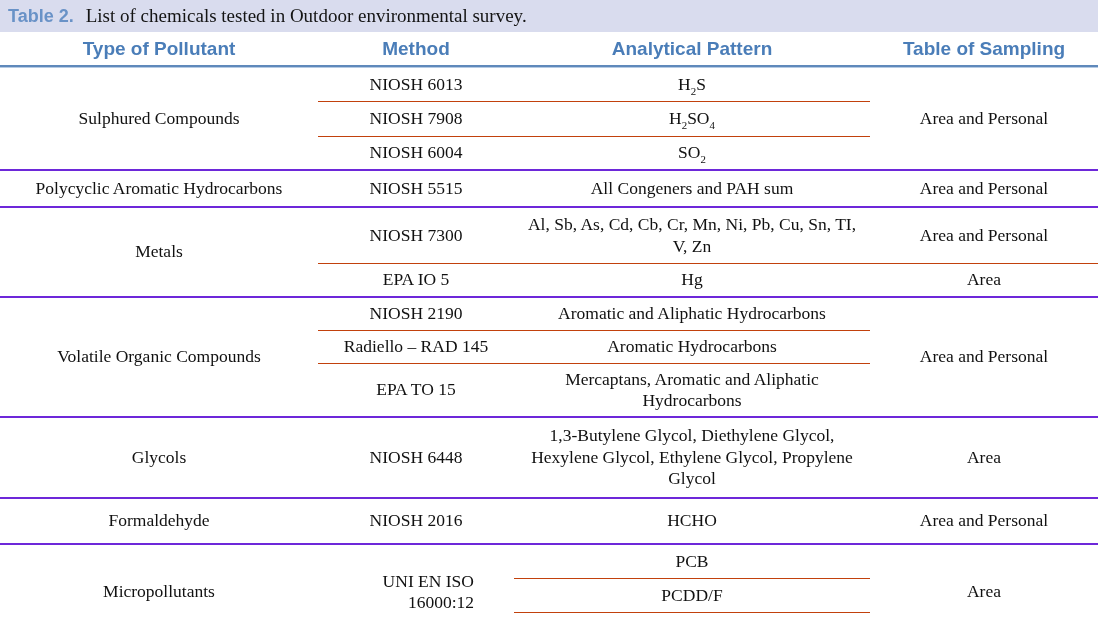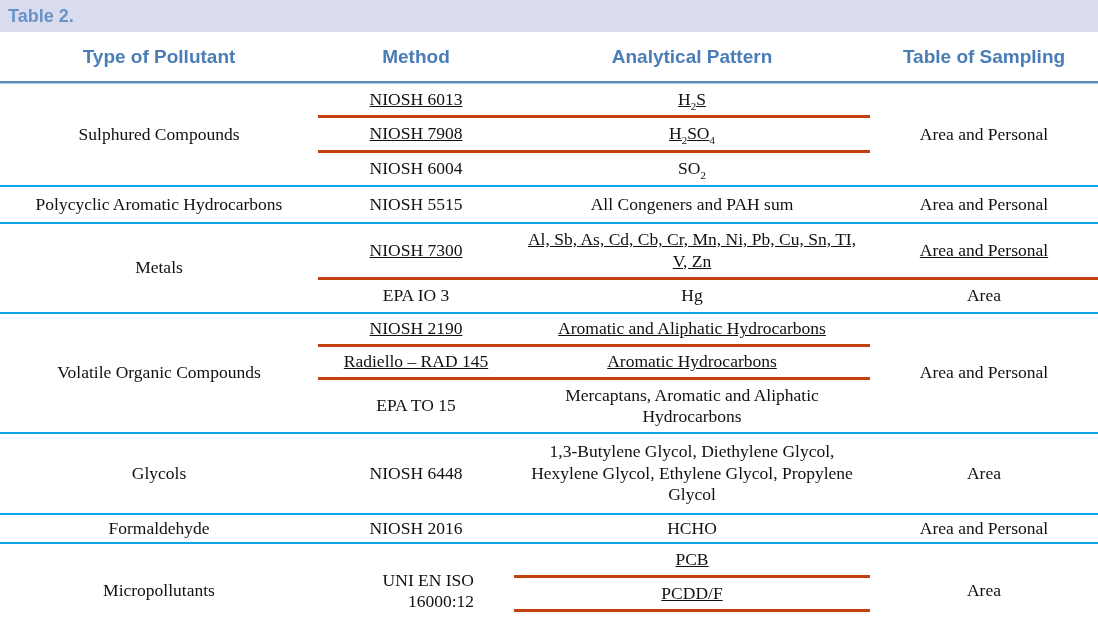--- a/index.html
+++ b/index.html
@@ -33,43 +33,44 @@
     box-shadow: 0 1px 0 #b9bfc9;
   }
   col.c1 { width: 318px; }
   col.c2 { width: 196px; }
   col.c3 { width: 356px; }
   col.c4 { width: 228px; }
   th {
     font-family: "Liberation Sans", sans-serif;
     font-weight: bold; font-size: 19px; color: #4a7db8;
     text-align: center; vertical-align: middle;
-    height: 33px; padding: 8px 4px;
+    height: 33px; padding: 0 4px;
     border-bottom: 2px solid #5f89bb;
   }
   td {
     text-align: center; vertical-align: middle;
     padding: 1px 6px; line-height: 1.22;
   }
   tr.first-body td { border-top: 1px solid #b6cbe4; }
-  td.sub-b  { border-bottom: 3px solid #c2410c; text-decoration: underline; }
-  td.grp-b  { border-bottom: 2px solid #0ea5e9; }
+  td.sub-b  { border-bottom: 1px solid #c2410c; }
+  td.grp-b  { border-bottom: 2px solid #6d28d9; }
   td.end-b  { border-bottom: 2px solid #5f89bb; }
   sub { font-size: 0.62em; line-height: 0; }
   .wrap-narrow { display: inline-block; max-width: 116px; text-align: right; }
   
   tr.h35 { height: 35px; } tr.h34 { height: 34px; } tr.h25 { height: 37px; }
   tr.h56 { height: 56px; } tr.h33 { height: 33px; } tr.h54 { height: 54px; }
-  tr.h81 { height: 81px; } tr.h29 { height: 29px; } tr.h28 { height: 28px; }
+  tr.h81 { height: 81px; } tr.h29 { height: 46px; } tr.h28 { height: 28px; }
 </style>
 </head>
 <body>
 
 <div class="caption-bar">
   <span class="caption-label">Table 2.</span>
+  <span class="caption-text">List of chemicals tested in Outdoor environmental survey.</span>
 </div>
 
 <table class="chem">
   <colgroup>
     <col class="c1">
       <col class="c2">
       <col class="c3">
       <col class="c4">
   </colgroup>
   <thead>
@@ -104,21 +105,21 @@
       <td class="grp-b">Area and Personal</td>
     </tr>
 
     <tr class="h56">
       <td rowspan="2" class="grp-b">Metals</td>
       <td class="sub-b">NIOSH 7300</td>
       <td class="sub-b">Al, Sb, As, Cd, Cb, Cr, Mn, Ni, Pb, Cu, Sn, TI, V, Zn</td>
       <td class="sub-b">Area and Personal</td>
     </tr>
     <tr class="h34">
-      <td class="grp-b">EPA IO 3</td>
+      <td class="grp-b">EPA IO 5</td>
       <td class="grp-b">Hg</td>
       <td class="grp-b">Area</td>
     </tr>
 
     <tr class="h33">
       <td rowspan="3" class="grp-b">Volatile Organic Compounds</td>
       <td class="sub-b">NIOSH 2190</td>
       <td class="sub-b">Aromatic and Aliphatic Hydrocarbons</td>
       <td rowspan="3" class="grp-b">Area and Personal</td>
     </tr>

